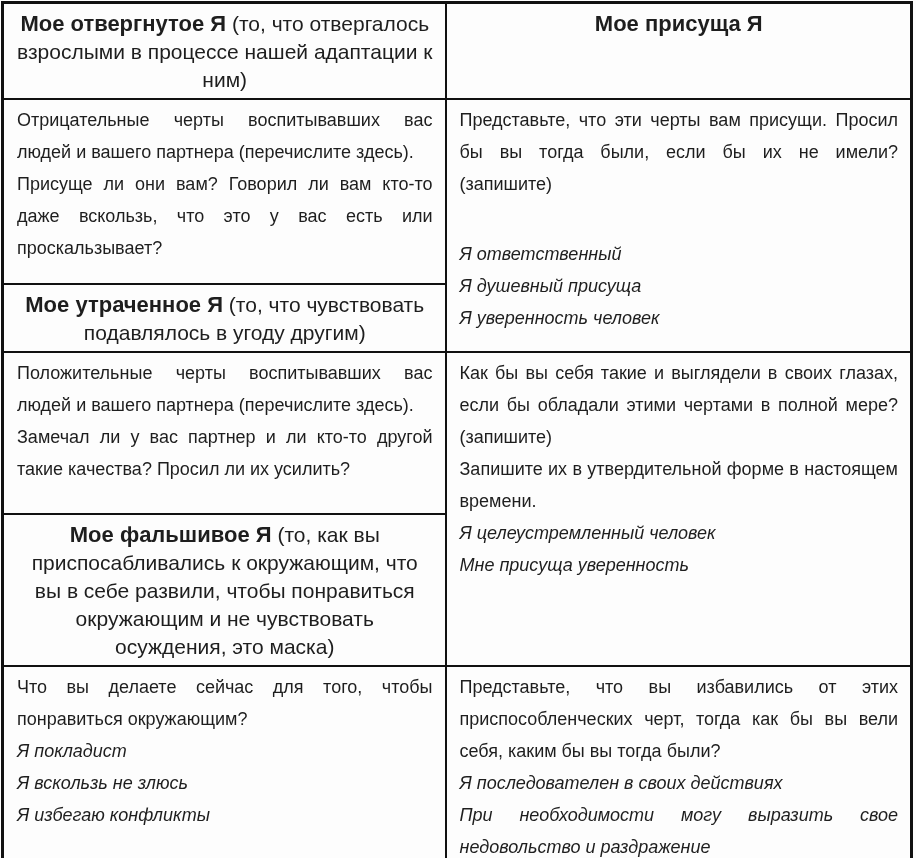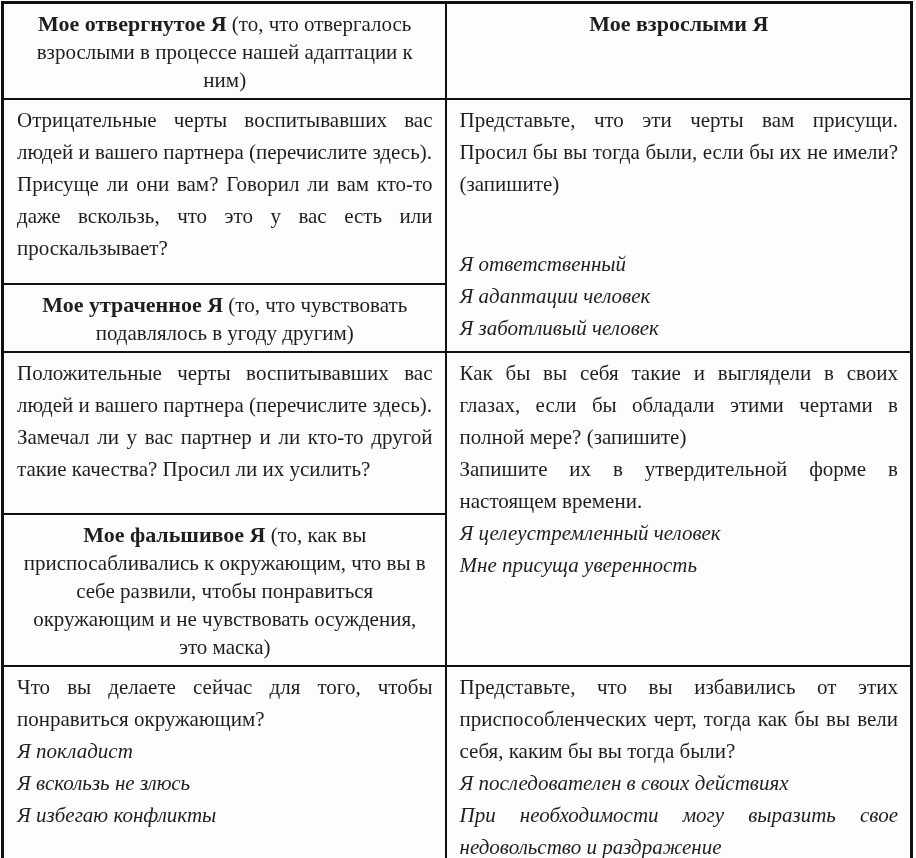--- a/index.html
+++ b/index.html
@@ -12,21 +12,20 @@
     color: #1e1e1e;
   }
   .sheet {
     position: absolute;
     top: 0;
     left: 0;
     width: 916px;
     height: 858px;
     box-sizing: border-box;
     padding: 1px 3px 7px 1px;
-    font-family: Liberation Serif, serif;
   }
   table.worksheet {
     width: 100%;
     height: 100%;
     border-collapse: collapse;
     table-layout: fixed;
     background: #fdfdfd;
   }
   table.worksheet, table.worksheet td {
     border: 2px solid #111111;
@@ -47,31 +46,31 @@
     font-size: 21px;
     line-height: 28px;
     padding-top: 6px;
   }
   td.hdr b {
     font-size: 22px;
     font-weight: bold;
   }
   td.body {
     text-align: justify;
-    font-size: 21px;
+    font-size: 18px;
     line-height: 32px;
   }
   p {
     margin: 0;
   }
   .ans {
     font-style: italic;
   }
   .gap-top {
-    margin-top: 48px;
+    margin-top: 38px;
   }
   tr.r1 { height: 86px; }
   tr.r2 { height: 185px; }
   tr.r3 { height: 60px; }
   tr.r4 { height: 162px; }
   tr.r5 { height: 143px; }
   tr.r6 { height: 218px; }
 </style>
 </head>
 <body>
@@ -82,34 +81,34 @@
       <col class="c-left">
       <col class="c-right">
     </colgroup>
 
     <tbody>
         <tr class="r1">
       <td class="hdr">
         <p><b>Мое отвергнутое Я</b> <span>(то, что отвергалось взрослыми в процессе нашей адаптации к ним)</span></p>
       </td>
       <td class="hdr">
-        <p><b>Мое взрослыми Я</b></p>
+        <p><b>Мое присуща Я</b></p>
       </td>
     </tr>
 
     <tr class="r2">
       <td class="body">
         <p>Отрицательные черты воспитывавших вас людей и вашего партнера (перечислите здесь).</p>
         <p>Присуще ли они вам? Говорил ли вам кто-то даже вскользь, что это у вас есть или проскальзывает?</p>
       </td>
       <td class="body" rowspan="2">
         <p>Представьте, что эти черты вам присущи. Просил бы вы тогда были, если бы их не имели? (запишите)</p>
         <p class="ans gap-top">Я ответственный</p>
-        <p class="ans">Я адаптации человек</p>
-        <p class="ans">Я заботливый человек</p>
+        <p class="ans">Я душевный присуща</p>
+        <p class="ans">Я уверенность человек</p>
       </td>
     </tr>
 
     <tr class="r3">
       <td class="hdr">
         <p><b>Мое утраченное Я</b> <span>(то, что чувствовать подавлялось в угоду другим)</span></p>
       </td>
     </tr>
 
     <tr class="r4">

